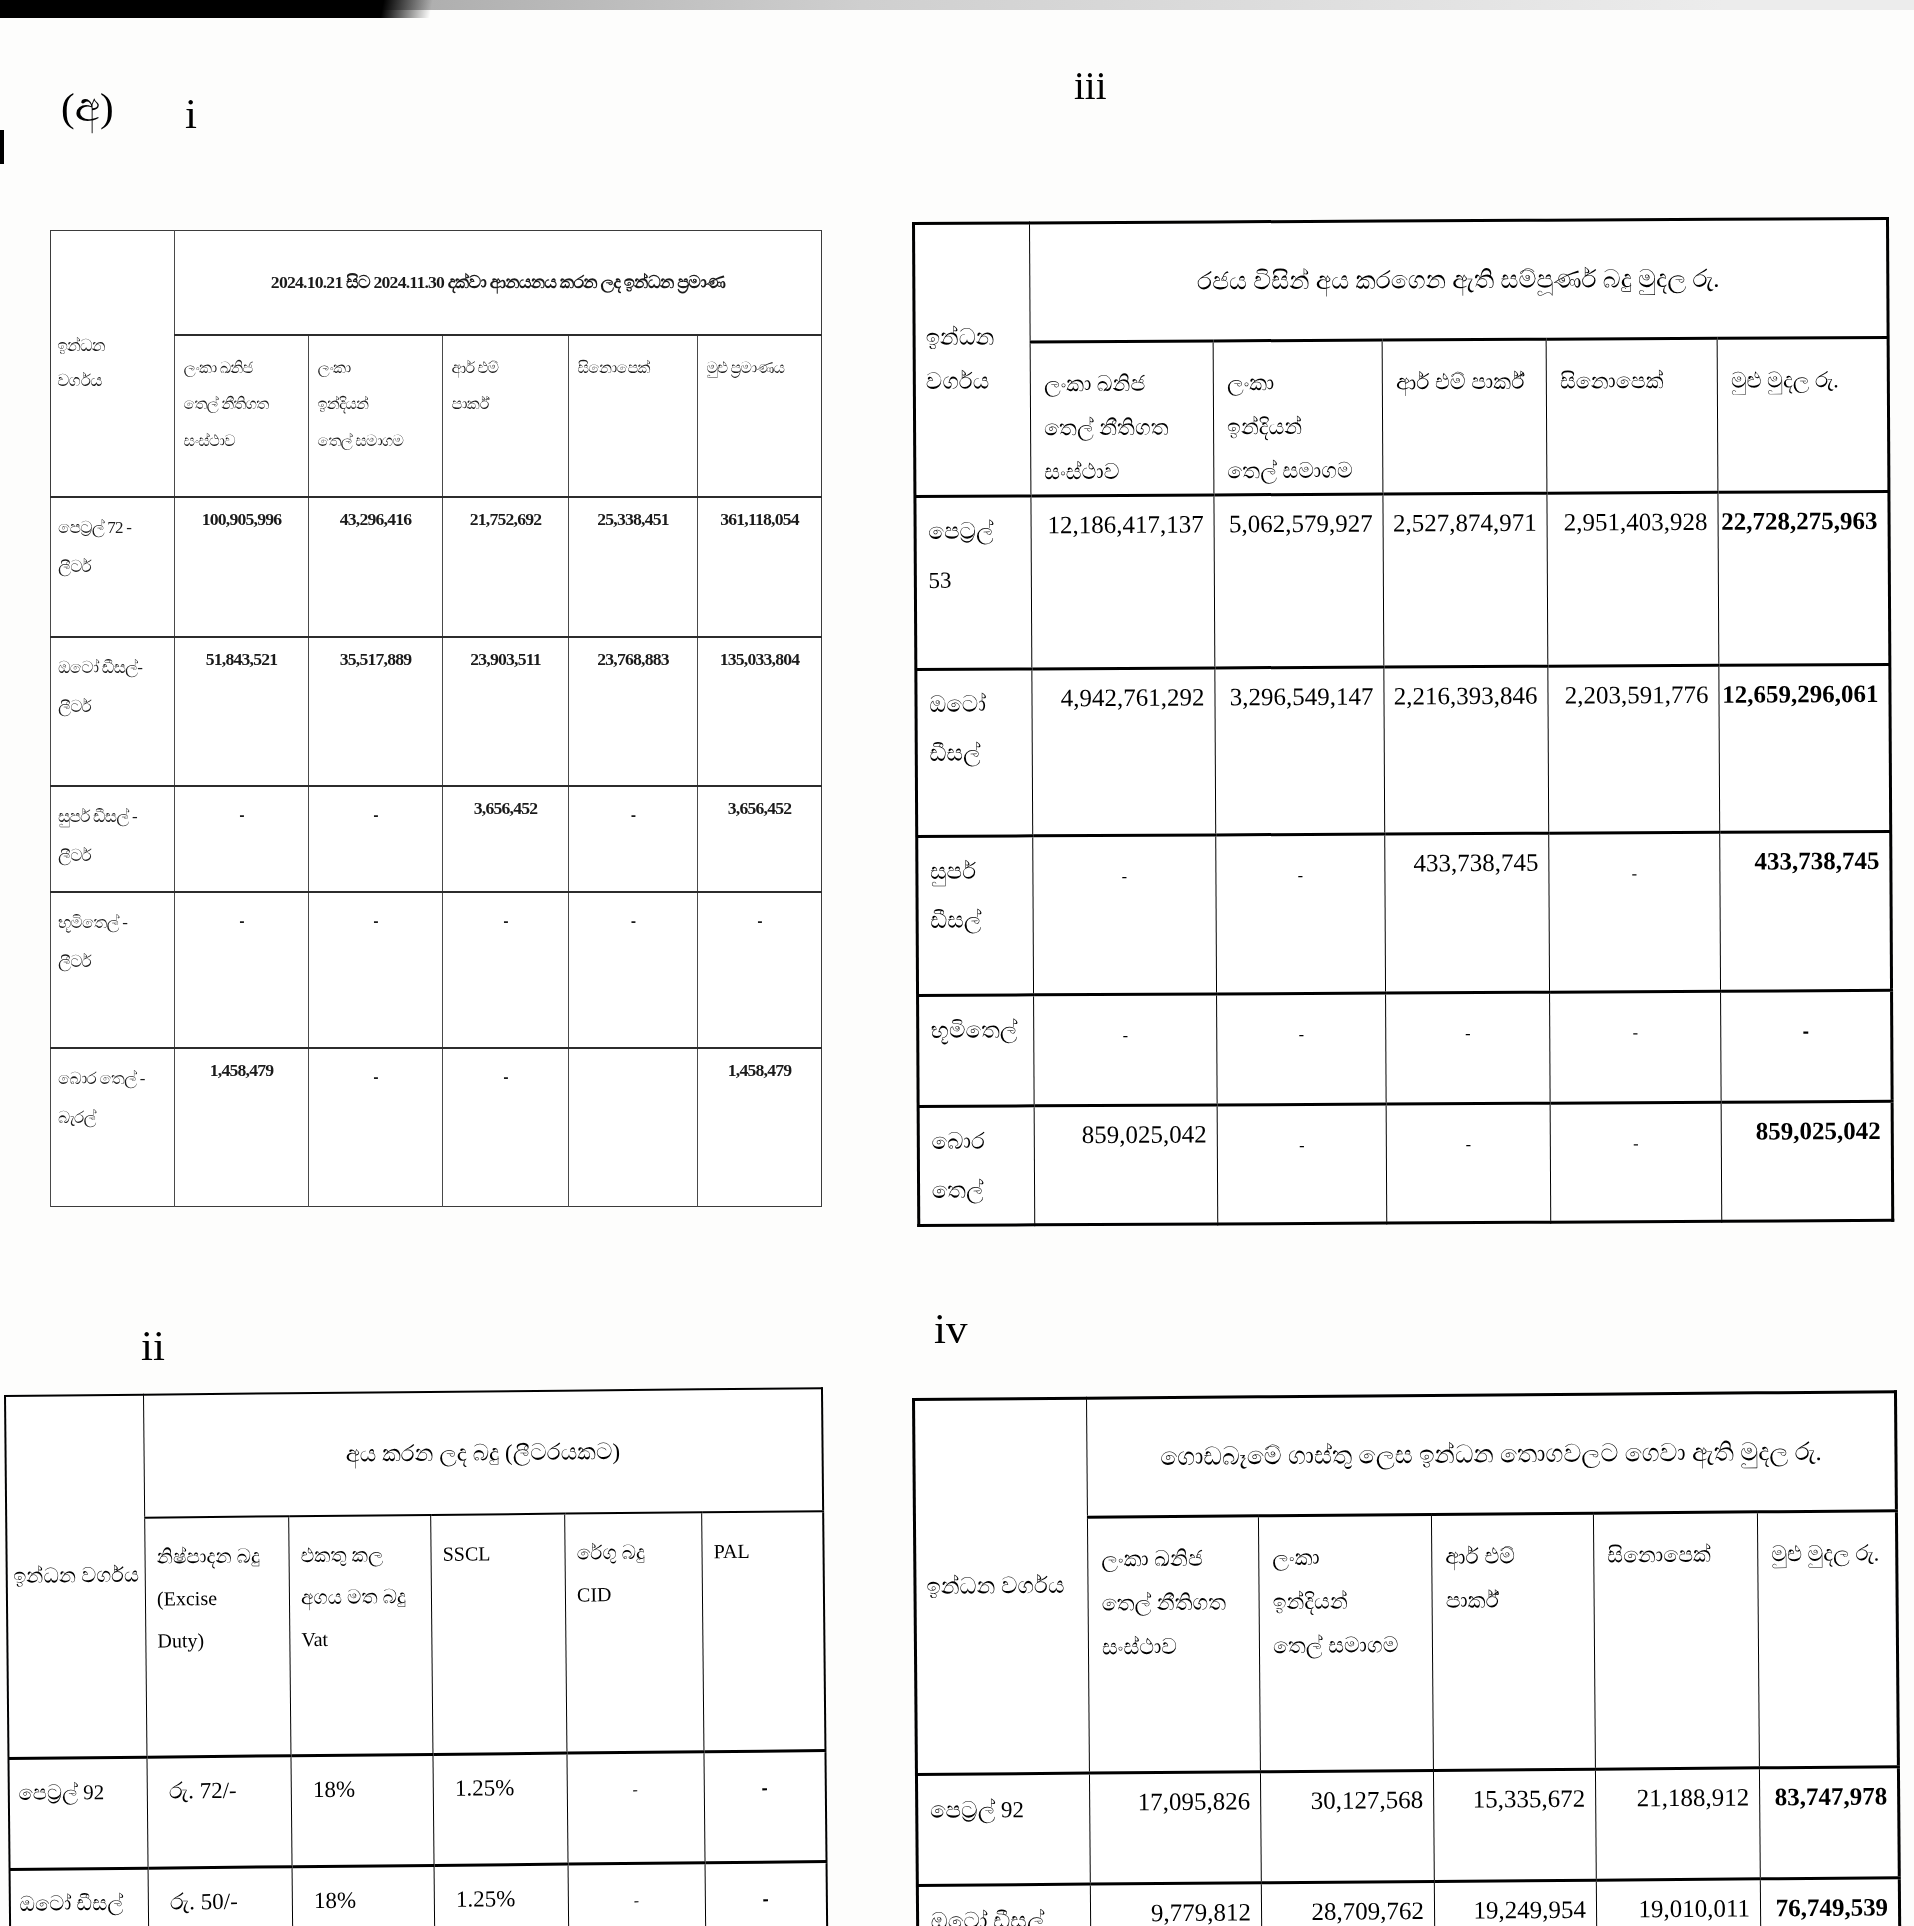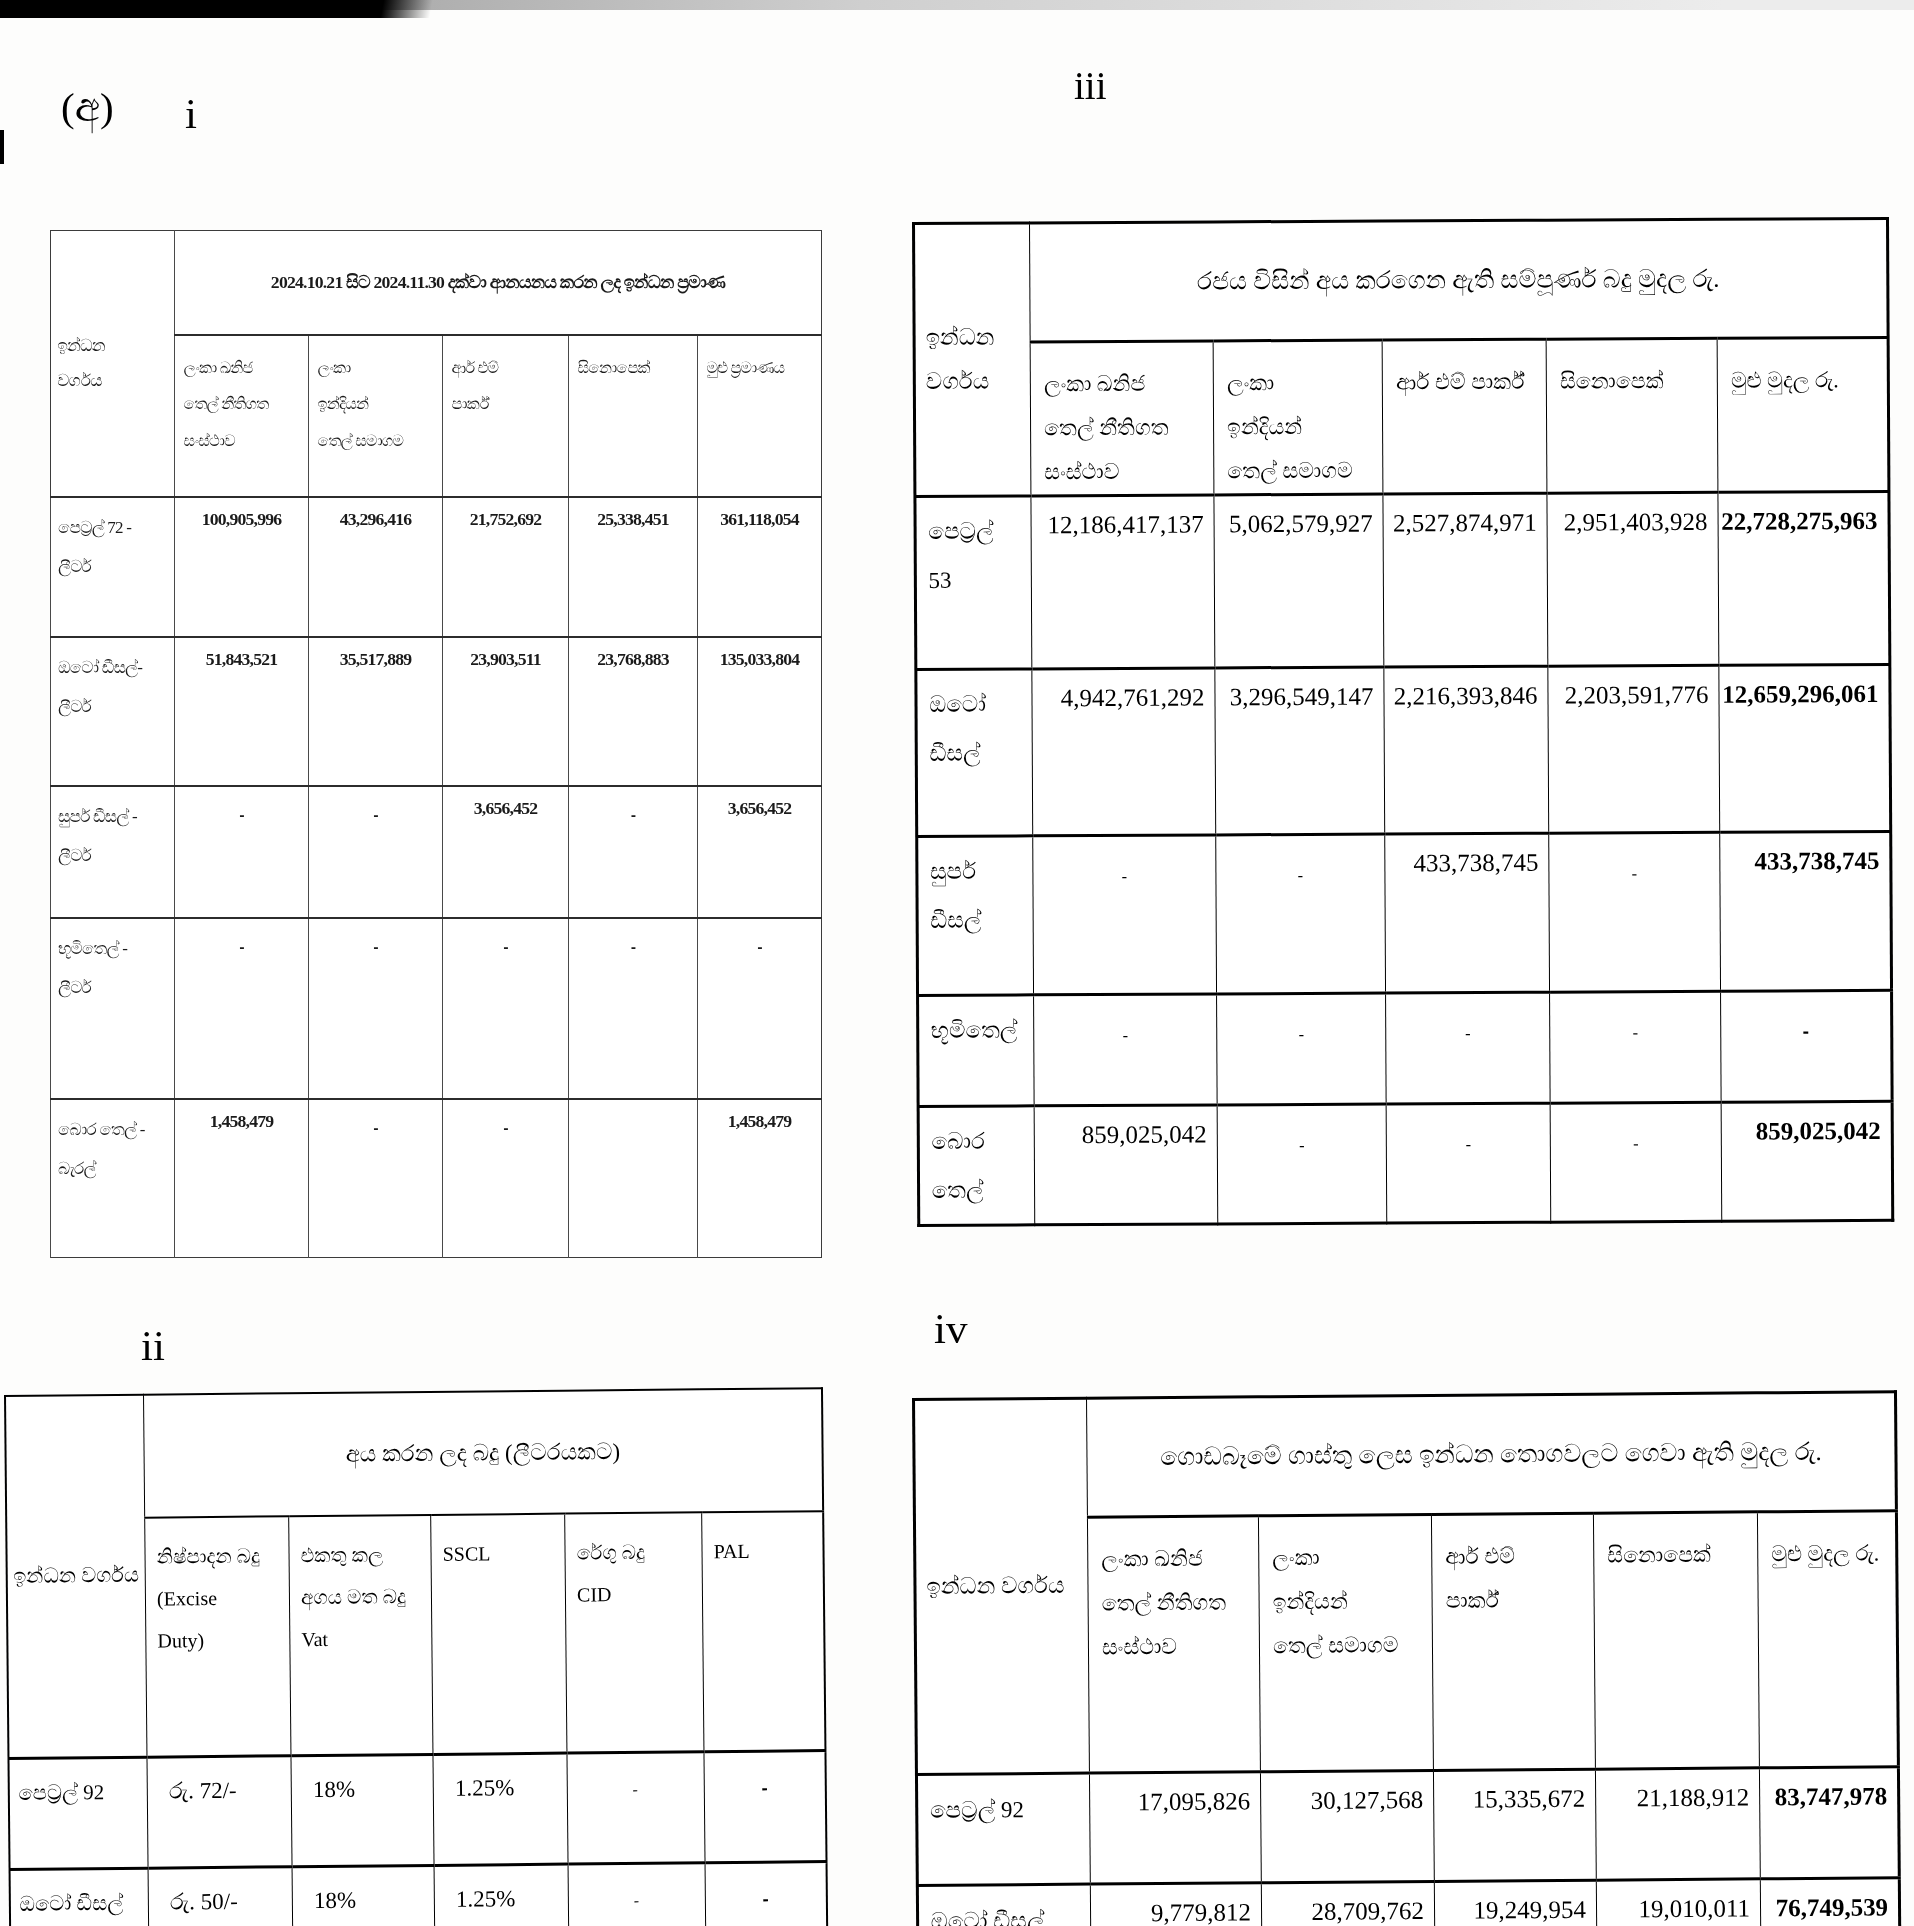--- a/index.html
+++ b/index.html
@@ -94,22 +94,22 @@
   #t1 tr.subhead td{border-top:2.3px solid #2e2e2e;font-size:16px;line-height:2.3;padding:14px 2.3px 0 8.5px}
   #t1 tbody td{border-top:2.7px solid #2e2e2e}
   #t1 .titlecell{font-size:17.7px;font-weight:700}
   #t1 .rowlabel{font-size:17px;line-height:2.3;padding:10px 0.8px 0 7px}
   #t1 .val{font-size:17.7px;text-align:center;padding:11.6px 2.3px 0 2.3px;font-weight:600}
   #t1 .dash{font-size:13px;padding:21.6px 0 0 0}
   #t1 thead tr:first-child{height:104px}
   #t1 tr.subhead{height:162px}
   #t1 tbody tr:nth-child(1){height:140px}
   #t1 tbody tr:nth-child(2){height:149px}
-  #t1 tbody tr:nth-child(3){height:132px}
-  #t1 tbody tr:nth-child(4){height:181px}
+  #t1 tbody tr:nth-child(3){height:106px}
+  #t1 tbody tr:nth-child(4){height:156px}
   #t1 tbody tr:nth-child(5){height:159px}
 </style>
 </head>
 <body>
 
 <div class="top-gray"></div>
 <div class="top-black"></div>
 <div class="tick-left"></div>
 
 <div class="mark" id="lbl-a">(අ)</div>

